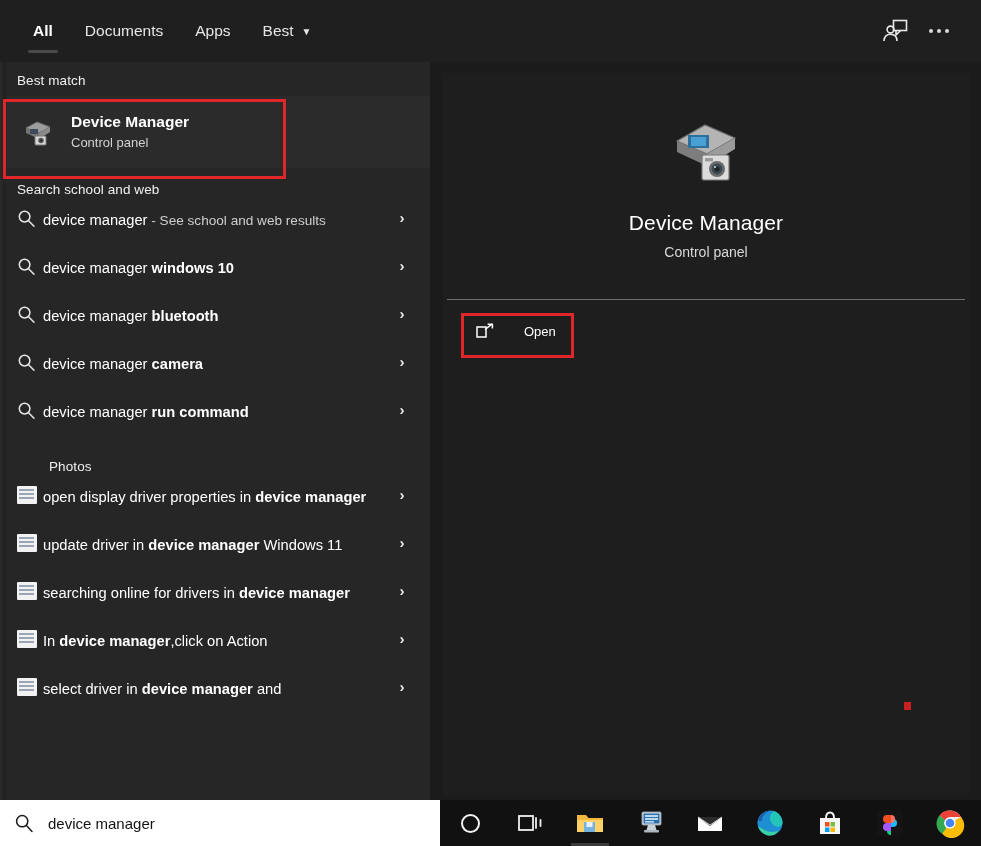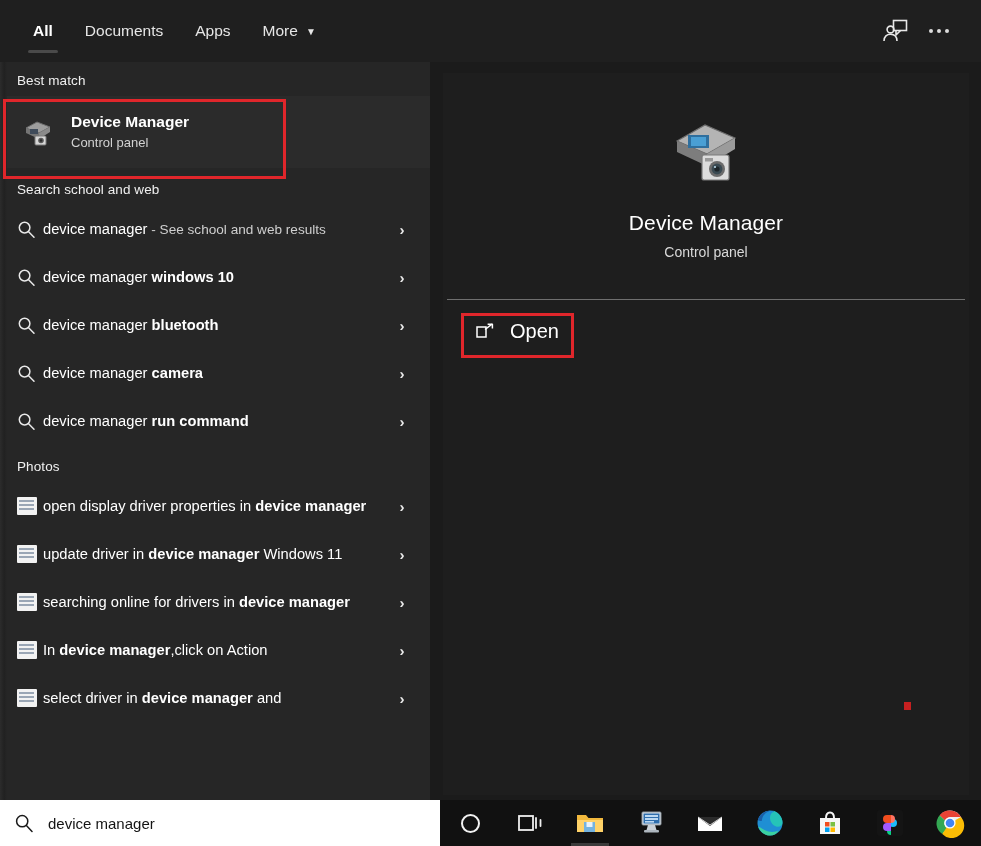--- a/index.html
+++ b/index.html
@@ -127,21 +127,21 @@
     font-size: 15.5px; font-weight: bold; color: #ffffff;
     line-height: 20px;
   }
   .bm-sub {
     font-size: 13px; color: #d2d2d2; line-height: 19px; margin-top: 1px;
   }
 
   
   .row {
     display: flex;
-    align-items: center;
+    align-items: flex-start;
     min-height: 48px;
     padding: 4px 17px 4px 17px;
     cursor: default;
   }
   .row-icon {
     width: 26px; flex: none;
     display: flex; align-items: center; justify-content: flex-start;
     color: #e9e9e9;
   }
   .row-label {
@@ -211,21 +211,21 @@
   }
   .pv-actions { padding: 12px 18px 0 18px; }
   .open-btn {
     display: inline-flex;
     align-items: center;
     height: 38px;
     padding: 0 22px 0 14px;
     cursor: default;
   }
   .open-icon { width: 22px; display: flex; align-items: center; color: #ffffff; }
-  .open-label { font-size: 20px; color: #ffffff; margin-left: 13px; }
+  .open-label { font-size: 13px; color: #ffffff; margin-left: 27px; }
 
   .red-dot {
     position: absolute;
     left: 461px; top: 629px;
     width: 7px; height: 8px;
     background: #c62020;
   }
 
   
   .annot {
@@ -296,21 +296,21 @@
       <div class="tab active">
         <span>All</span>
       </div>
       <div class="tab">
         <span>Documents</span>
       </div>
       <div class="tab">
         <span>Apps</span>
       </div>
       <div class="tab">
-        <span>More</span>
+        <span>Best</span>
         <span class="caret">▼</span>
       </div>
     </div>
 
     <div class="header-spacer"></div>
 
     <div class="header-actions">
       <div class="hdr-btn">
         <svg width="26" height="24" viewBox="0 0 26 24">
           <rect x="11.5" y="1.5" width="13" height="10" fill="none" stroke="#e8e8e8" stroke-width="1.6"></rect>
@@ -399,21 +399,21 @@
             <svg width="19" height="19" viewBox="0 0 19 19">
               <circle cx="7.6" cy="7.6" r="5.3" fill="none" stroke="#e9e9e9" stroke-width="1.5"></circle>
               <path d="M11.6 11.8 L17 17.2" stroke="#e9e9e9" stroke-width="1.5" stroke-linecap="round"></path>
             </svg>
           </div>
           <div class="row-label">device manager <b>run command</b></div>
           <div class="chev">›</div>
         </div>
       </div>
 
-    <div class="section-head" style="padding-top:14px;">Photos</div>
+    <div class="section-head" style="padding-top:14px;margin-left:32px;">Photos</div>
 
     <div id="photo-rows">
         <div class="row">
           <div class="row-icon">
             <span class="thumb">
               <span style="top:3px"></span>
               <span style="top:7px"></span>
               <span style="top:11px"></span>
             </span>
           </div>

